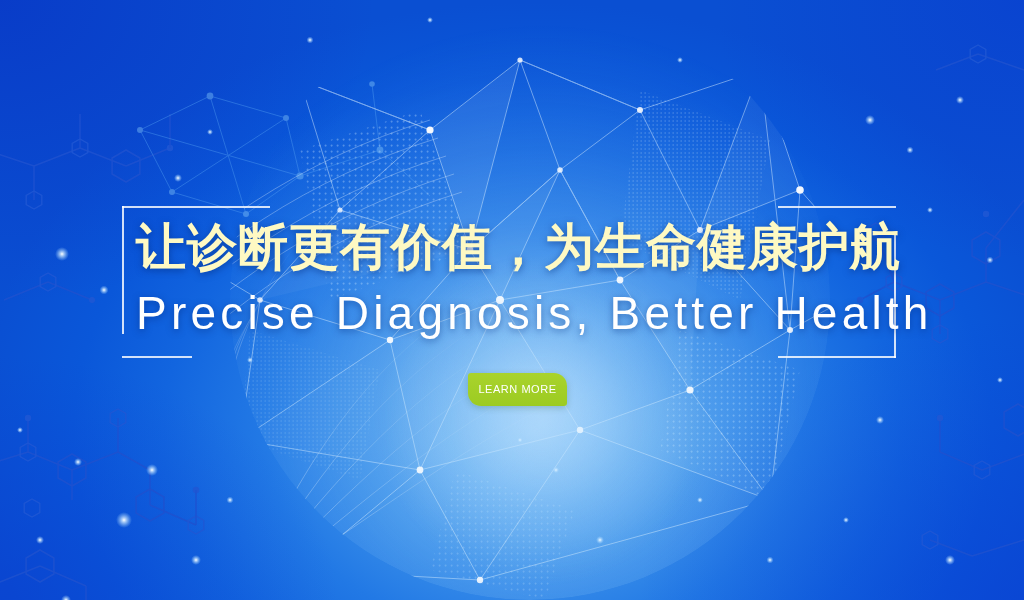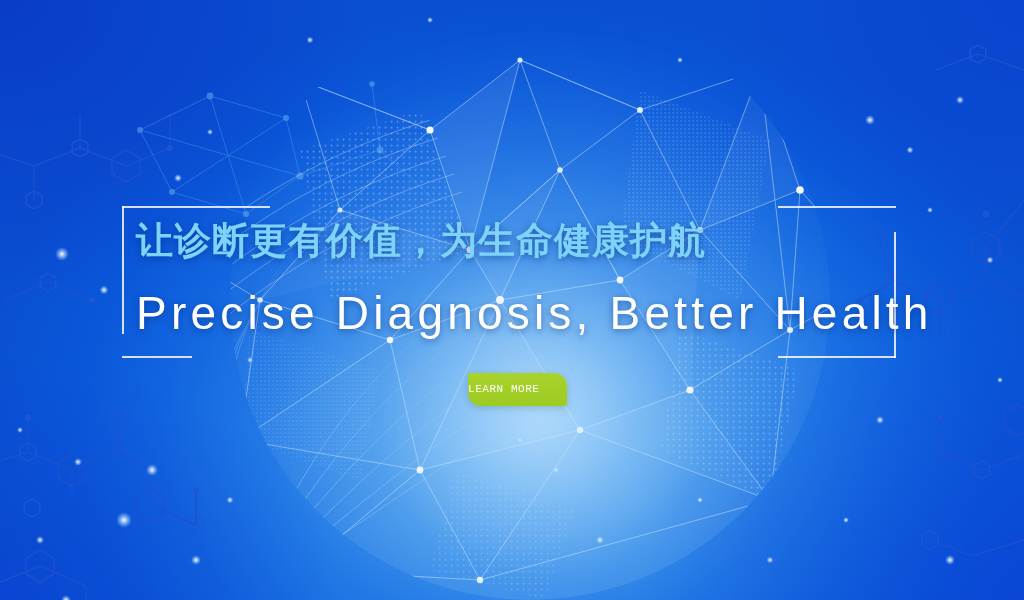--- a/index.html
+++ b/index.html
@@ -56,24 +56,24 @@
   #bracket-tl-v{left:0;  top:0;   width:2px;   height:128px;}
   #bracket-tr-h{right:0; top:0;   width:118px; height:2px;}
   #bracket-br-v{right:0; top:26px;width:2px;   height:126px;}
   #bracket-br-h{right:0; bottom:0;width:118px; height:2px;}
   #bracket-bl-h{left:0;  bottom:0;width:70px;  height:2px;}
 
   #headline-cn{
     position:absolute;
     left:14px; top:16px;
     width:760px;
-    font-size:37px;
+    font-size:50px;
     font-weight:700;
     line-height:1;
-    color:#7dd3fc;
+    color:#fef9c3;
     letter-spacing:1px;
     white-space:nowrap;
     text-shadow:0 2px 7px rgba(4,40,120,.55);
   }
   #headline-en{
     position:absolute;
     left:14px; top:84px;
     width:760px;
     font-size:46px;
     font-weight:400;
@@ -87,27 +87,27 @@
   
   #cta-button{
     position:absolute;
     left:468px; top:373px;
     width:99px; height:33px;
     border:0;
     cursor:pointer;
     background:linear-gradient(180deg,#a9d32c 0%,#9ccb22 100%);
     border-radius:3px 13px 3px 13px;
     color:#ffffff;
-    font-family:Liberation Mono, monospace;
+    font-family:Liberation Sans, sans-serif;
     font-size:11px;
     font-weight:400;
     letter-spacing:.55px;
     line-height:33px;
     padding:0;
-    text-align:left;
+    text-align:center;
     box-shadow:0 2px 7px rgba(20,60,20,.20);
   }
 </style>
 </head>
 <body>
 
 <div id="banner">
 
   <div class="bg-layer" id="bg-base"></div>
   <div class="bg-layer" id="bg-corner-dark"></div>

